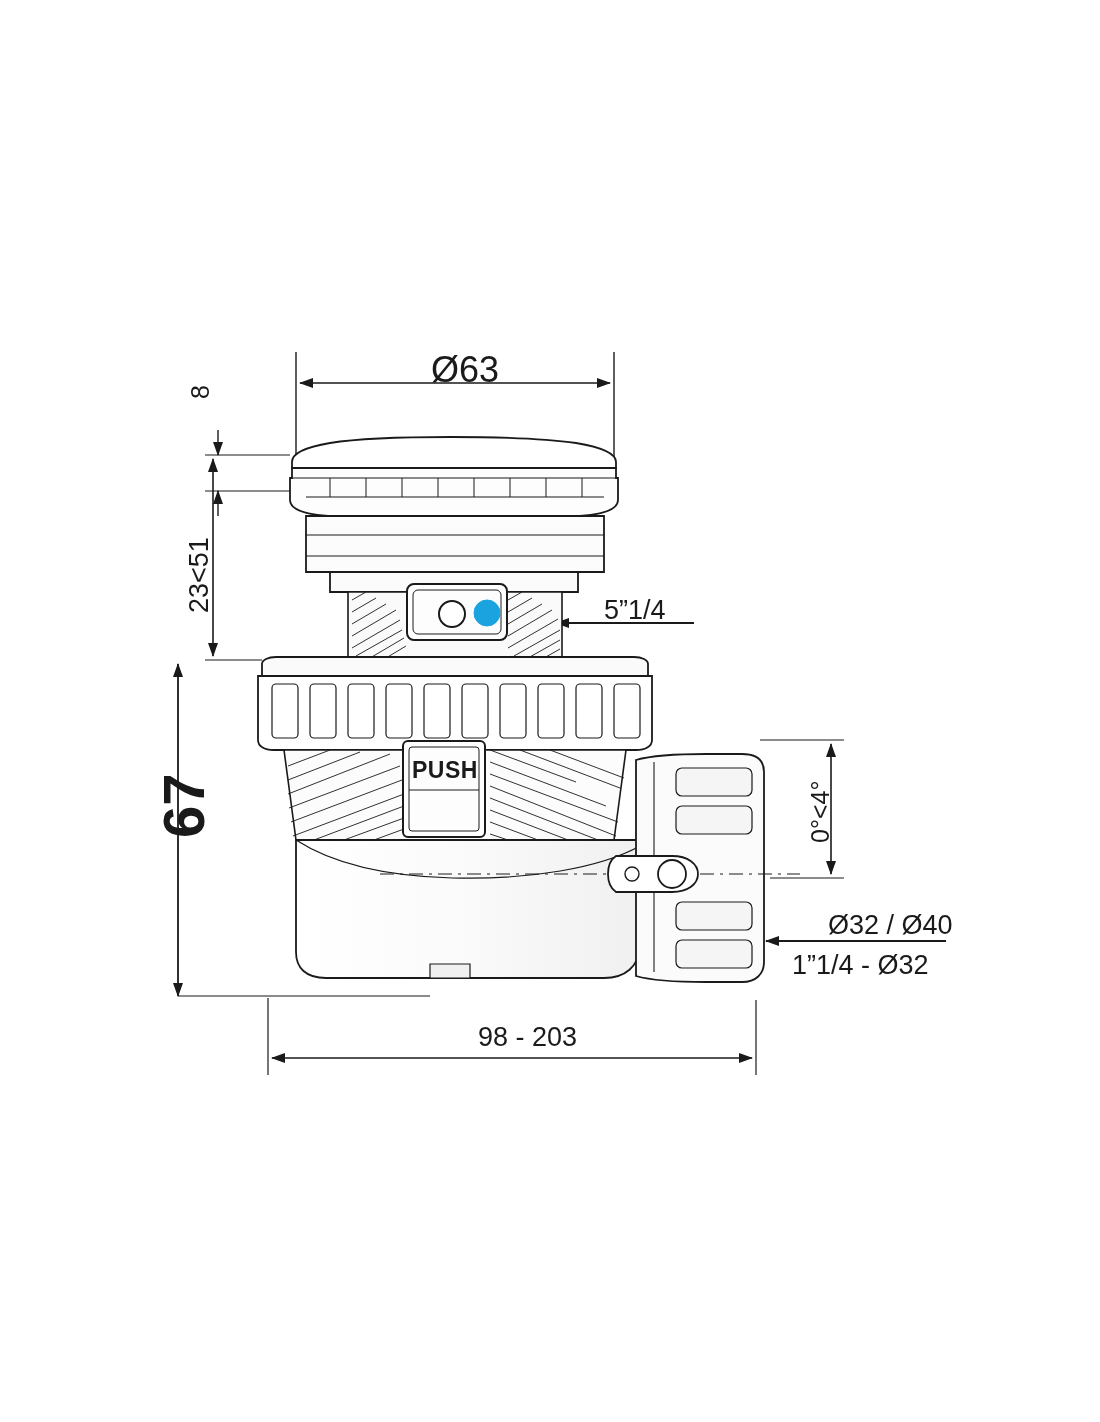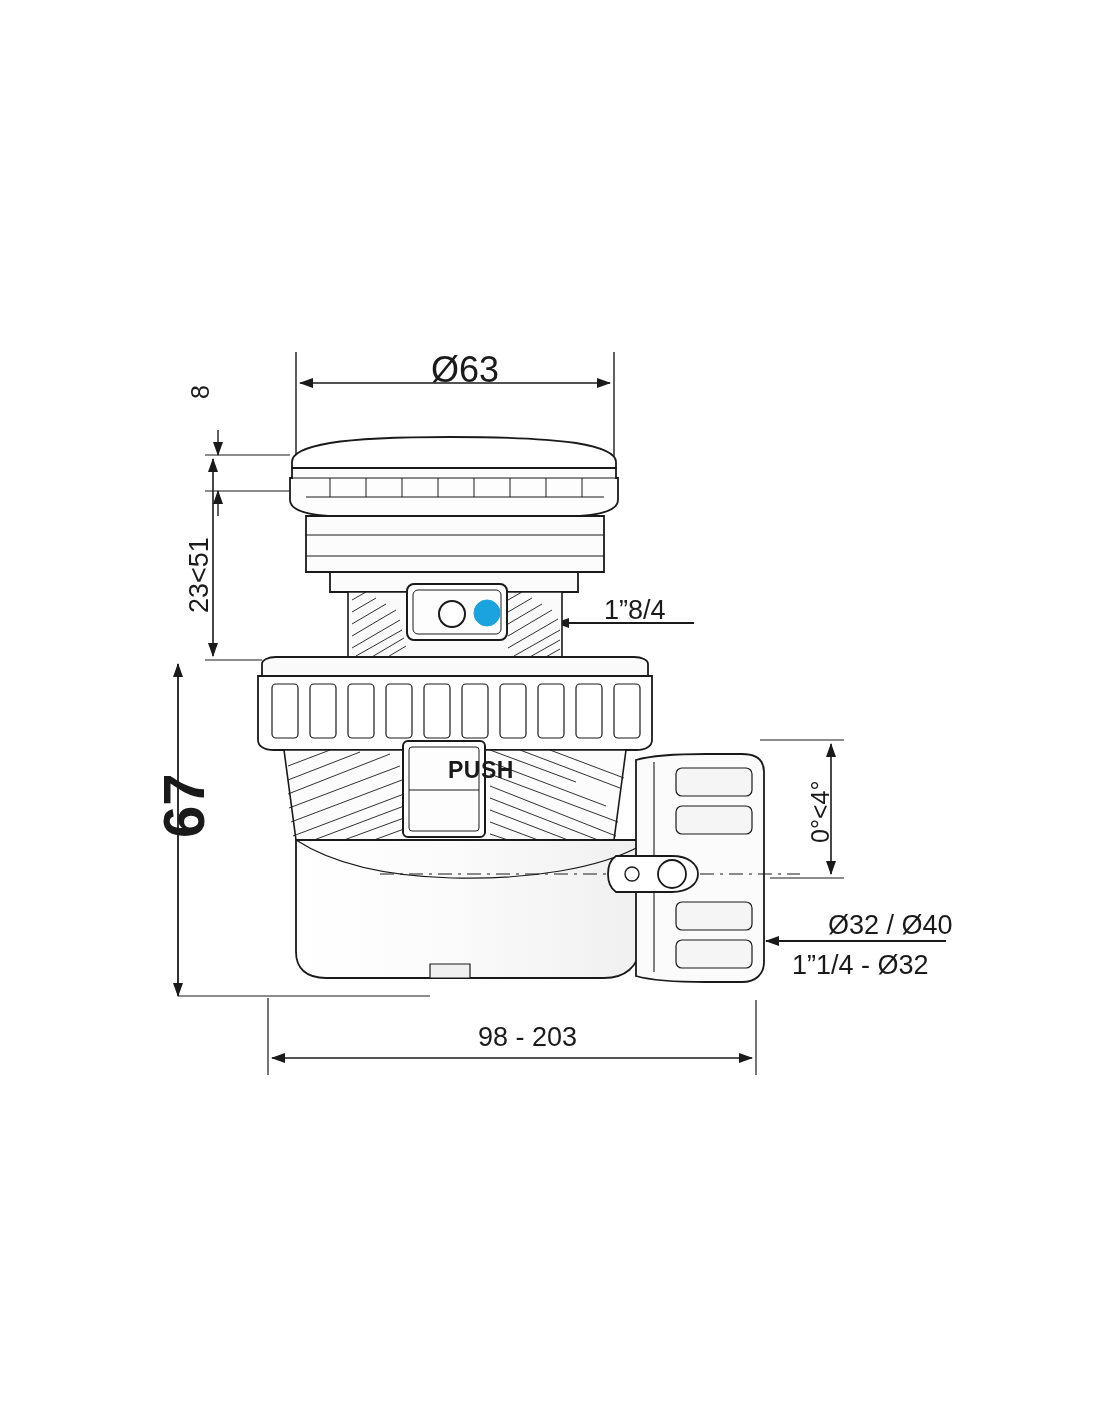--- a/index.html
+++ b/index.html
@@ -81,21 +81,20 @@
     left: 478px;
     top: 1022px;
     font-size: 27px;
   }
   .lbl-push {
     left: 412px;
     top: 757px;
     font-size: 23px;
     font-weight: bold;
     letter-spacing: 0.5px;
-    margin-left: 36px;
   }
 </style>
 </head>
 <body>
 
 <svg id="drawing" viewBox="0 0 1100 1422" xmlns="http://www.w3.org/2000/svg">
   <defs>
     <marker id="arrowEnd" markerWidth="14" markerHeight="10" refX="13" refY="5" orient="auto" markerUnits="userSpaceOnUse">
       <path d="M0,0 L14,5 L0,10 z" fill="#1a1a1a"></path>
     </marker>
@@ -269,18 +268,18 @@
   <g stroke="#1a1a1a" stroke-width="1" stroke-dasharray="14 6 3 6" fill="none">
     <line x1="380" y1="874" x2="606" y2="874"></line>
     <line x1="700" y1="874" x2="800" y2="874"></line>
   </g>
 </svg>
 
 <div class="dim-label lbl-d63">Ø63</div>
 <div class="dim-label lbl-8">8</div>
 <div class="dim-label lbl-2351">23&lt;51</div>
 <div class="dim-label lbl-67">67</div>
-<div class="dim-label lbl-114">1”8/4</div>
+<div class="dim-label lbl-114">5”1/4</div>
 <div class="dim-label lbl-angle">0°&lt;4°</div>
 <div class="dim-label lbl-d32d40">Ø32 / Ø40</div>
 <div class="dim-label lbl-114d32">1”1/4 - Ø32</div>
 <div class="dim-label lbl-98111">98 - 203</div>
 <div class="dim-label lbl-push">PUSH</div>
 
 </body></html>

